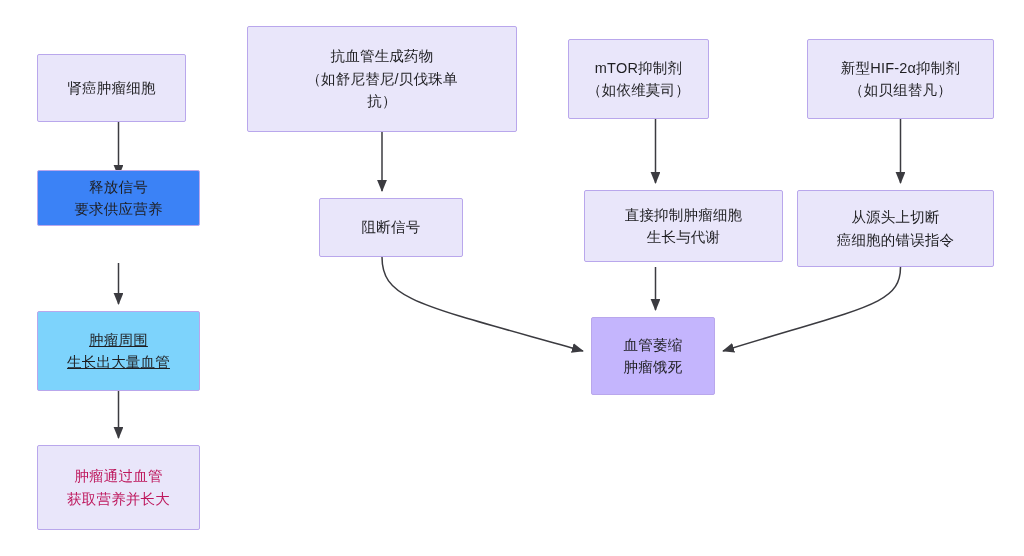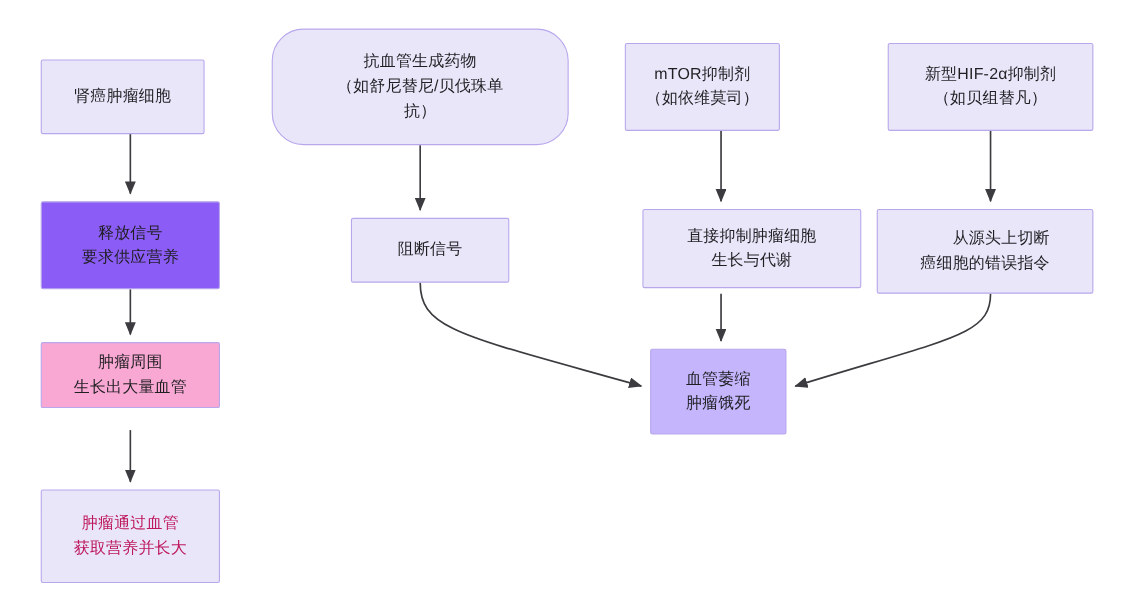--- a/index.html
+++ b/index.html
@@ -63,35 +63,35 @@
         <path d="M 655.5 119 L 655.5 183" fill="none" stroke="#3b3b40" stroke-width="1.5" marker-end="url(#arrowhead)"></path>
         <path d="M 900.5 119 L 900.5 183" fill="none" stroke="#3b3b40" stroke-width="1.5" marker-end="url(#arrowhead)"></path>
         <path d="M 382 257 C 382 300 420 305 583 351" fill="none" stroke="#3b3b40" stroke-width="1.5" marker-end="url(#arrowhead)"></path>
         <path d="M 655.5 267 L 655.5 310" fill="none" stroke="#3b3b40" stroke-width="1.5" marker-end="url(#arrowhead)"></path>
         <path d="M 900.5 267 C 900.5 305 865 307 723 351" fill="none" stroke="#3b3b40" stroke-width="1.5" marker-end="url(#arrowhead)"></path>
       </g>
   </svg>
 
   <div id="nodes-group">
       <div class="node" style="left: 37px; top: 54px; width: 149px; height: 68px; background: rgb(233, 230, 250); border-color: rgb(185, 167, 236); color: rgb(31, 31, 34);">肾癌肿瘤细胞</div>
-      <div class="node" style="left: 37px; top: 183px; width: 163px; height: 80px; background: #8b5cf6; border-color: rgb(185, 167, 236); color: rgb(31, 31, 34);">释放信号
+      <div class="node" style="left: 37px; top: 170px; width: 163px; height: 56px; background: #3b82f6; border-color: rgb(185, 167, 236); color: rgb(31, 31, 34);">释放信号
 要求供应营养</div>
-      <div class="node" style="left: 37px; top: 311px; width: 163px; height: 60px; background: #f9a8d4; border-color: rgb(185, 167, 236); color: rgb(31, 31, 34);">肿瘤周围
+      <div class="node" style="left: 37px; top: 311px; width: 163px; height: 80px; background: #7dd3fc; border-color: rgb(185, 167, 236); color: rgb(31, 31, 34); text-decoration: underline;">肿瘤周围
 生长出大量血管</div>
       <div class="node" style="left: 37px; top: 445px; width: 163px; height: 85px; background: rgb(233, 230, 250); border-color: rgb(185, 167, 236); color: #be185d;">肿瘤通过血管
 获取营养并长大</div>
-      <div class="node" style="left: 247px; top: 26px; width: 270px; height: 106px; background: rgb(233, 230, 250); border-color: rgb(185, 167, 236); color: rgb(31, 31, 34); border-radius: 29px;">抗血管生成药物
+      <div class="node" style="left: 247px; top: 26px; width: 270px; height: 106px; background: rgb(233, 230, 250); border-color: rgb(185, 167, 236); color: rgb(31, 31, 34);">抗血管生成药物
 （如舒尼替尼/贝伐珠单
 抗）</div>
       <div class="node" style="left: 319px; top: 198px; width: 144px; height: 59px; background: rgb(233, 230, 250); border-color: rgb(185, 167, 236); color: rgb(31, 31, 34);">阻断信号</div>
       <div class="node" style="left: 568px; top: 39px; width: 141px; height: 80px; background: rgb(233, 230, 250); border-color: rgb(185, 167, 236); color: rgb(31, 31, 34);">mTOR抑制剂
 （如依维莫司）</div>
       <div class="node" style="left: 584px; top: 190px; width: 199px; height: 72px; background: rgb(233, 230, 250); border-color: rgb(185, 167, 236); color: rgb(31, 31, 34);">直接抑制肿瘤细胞
 生长与代谢</div>
       <div class="node" style="left: 807px; top: 39px; width: 187px; height: 80px; background: rgb(233, 230, 250); border-color: rgb(185, 167, 236); color: rgb(31, 31, 34);">新型HIF-2α抑制剂
 （如贝组替凡）</div>
-      <div class="node" style="left: 797px; top: 190px; width: 197px; height: 77px; background: rgb(233, 230, 250); border-color: rgb(185, 167, 236); color: rgb(31, 31, 34); text-align: right;">从源头上切断
+      <div class="node" style="left: 797px; top: 190px; width: 197px; height: 77px; background: rgb(233, 230, 250); border-color: rgb(185, 167, 236); color: rgb(31, 31, 34);">从源头上切断
 癌细胞的错误指令</div>
       <div class="node" style="left: 591px; top: 317px; width: 124px; height: 78px; background: #c4b5fd; border-color: rgb(185, 167, 236); color: rgb(31, 31, 34);">血管萎缩
 肿瘤饿死</div>
     </div>
 
 </div>
 
 </body></html>

